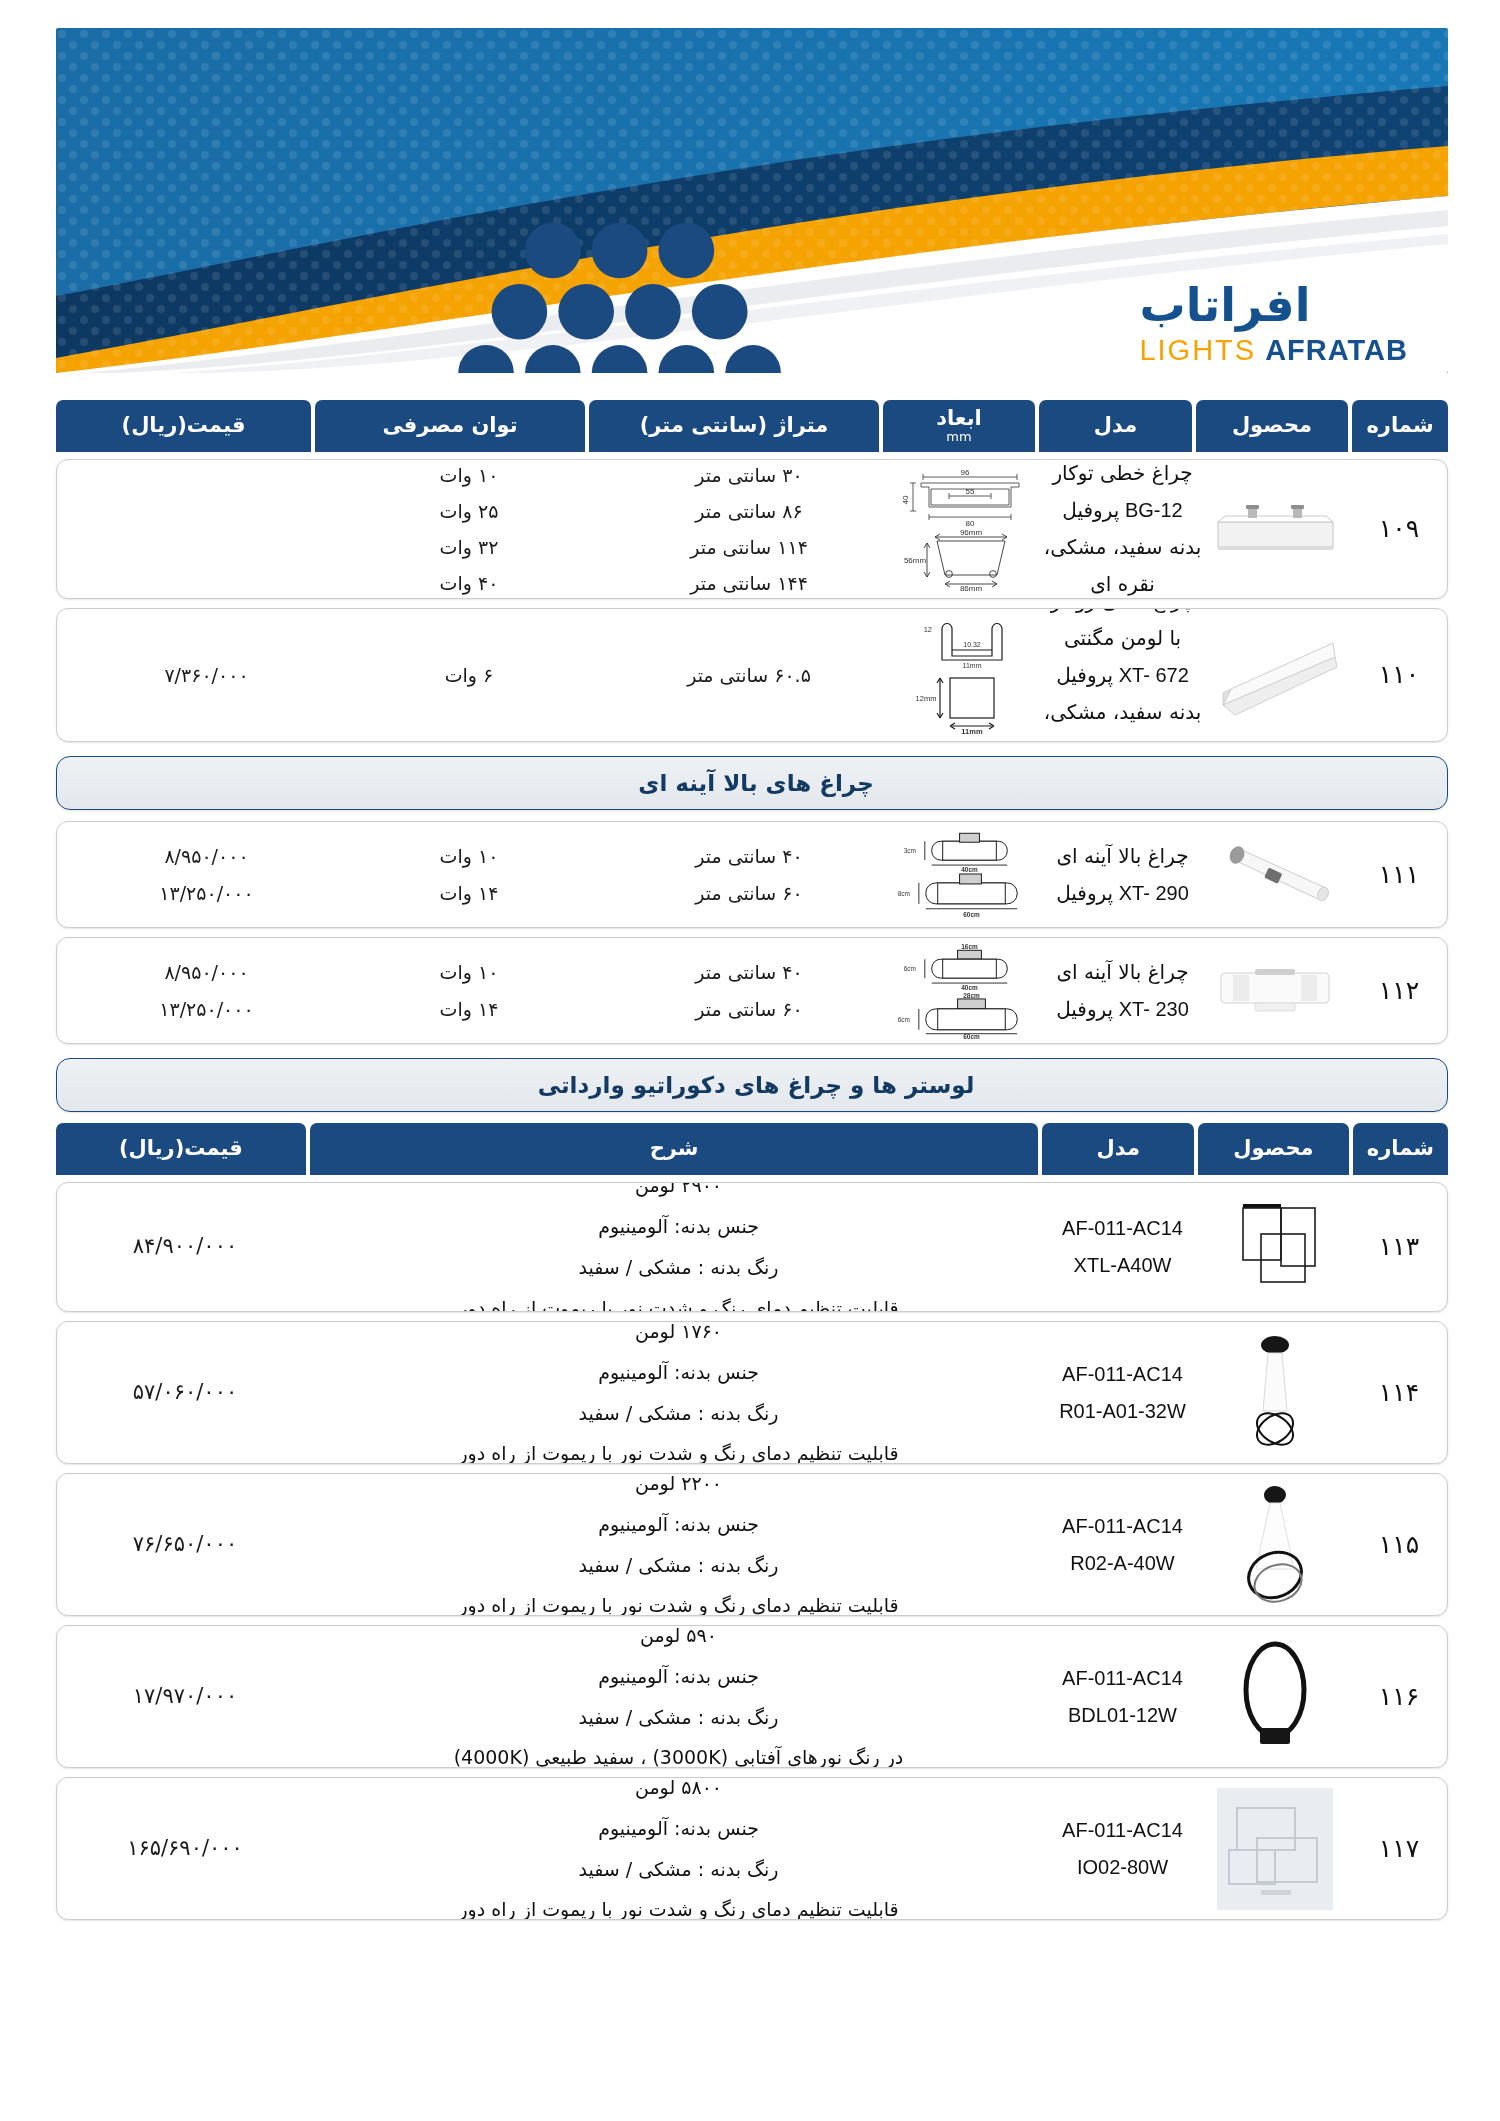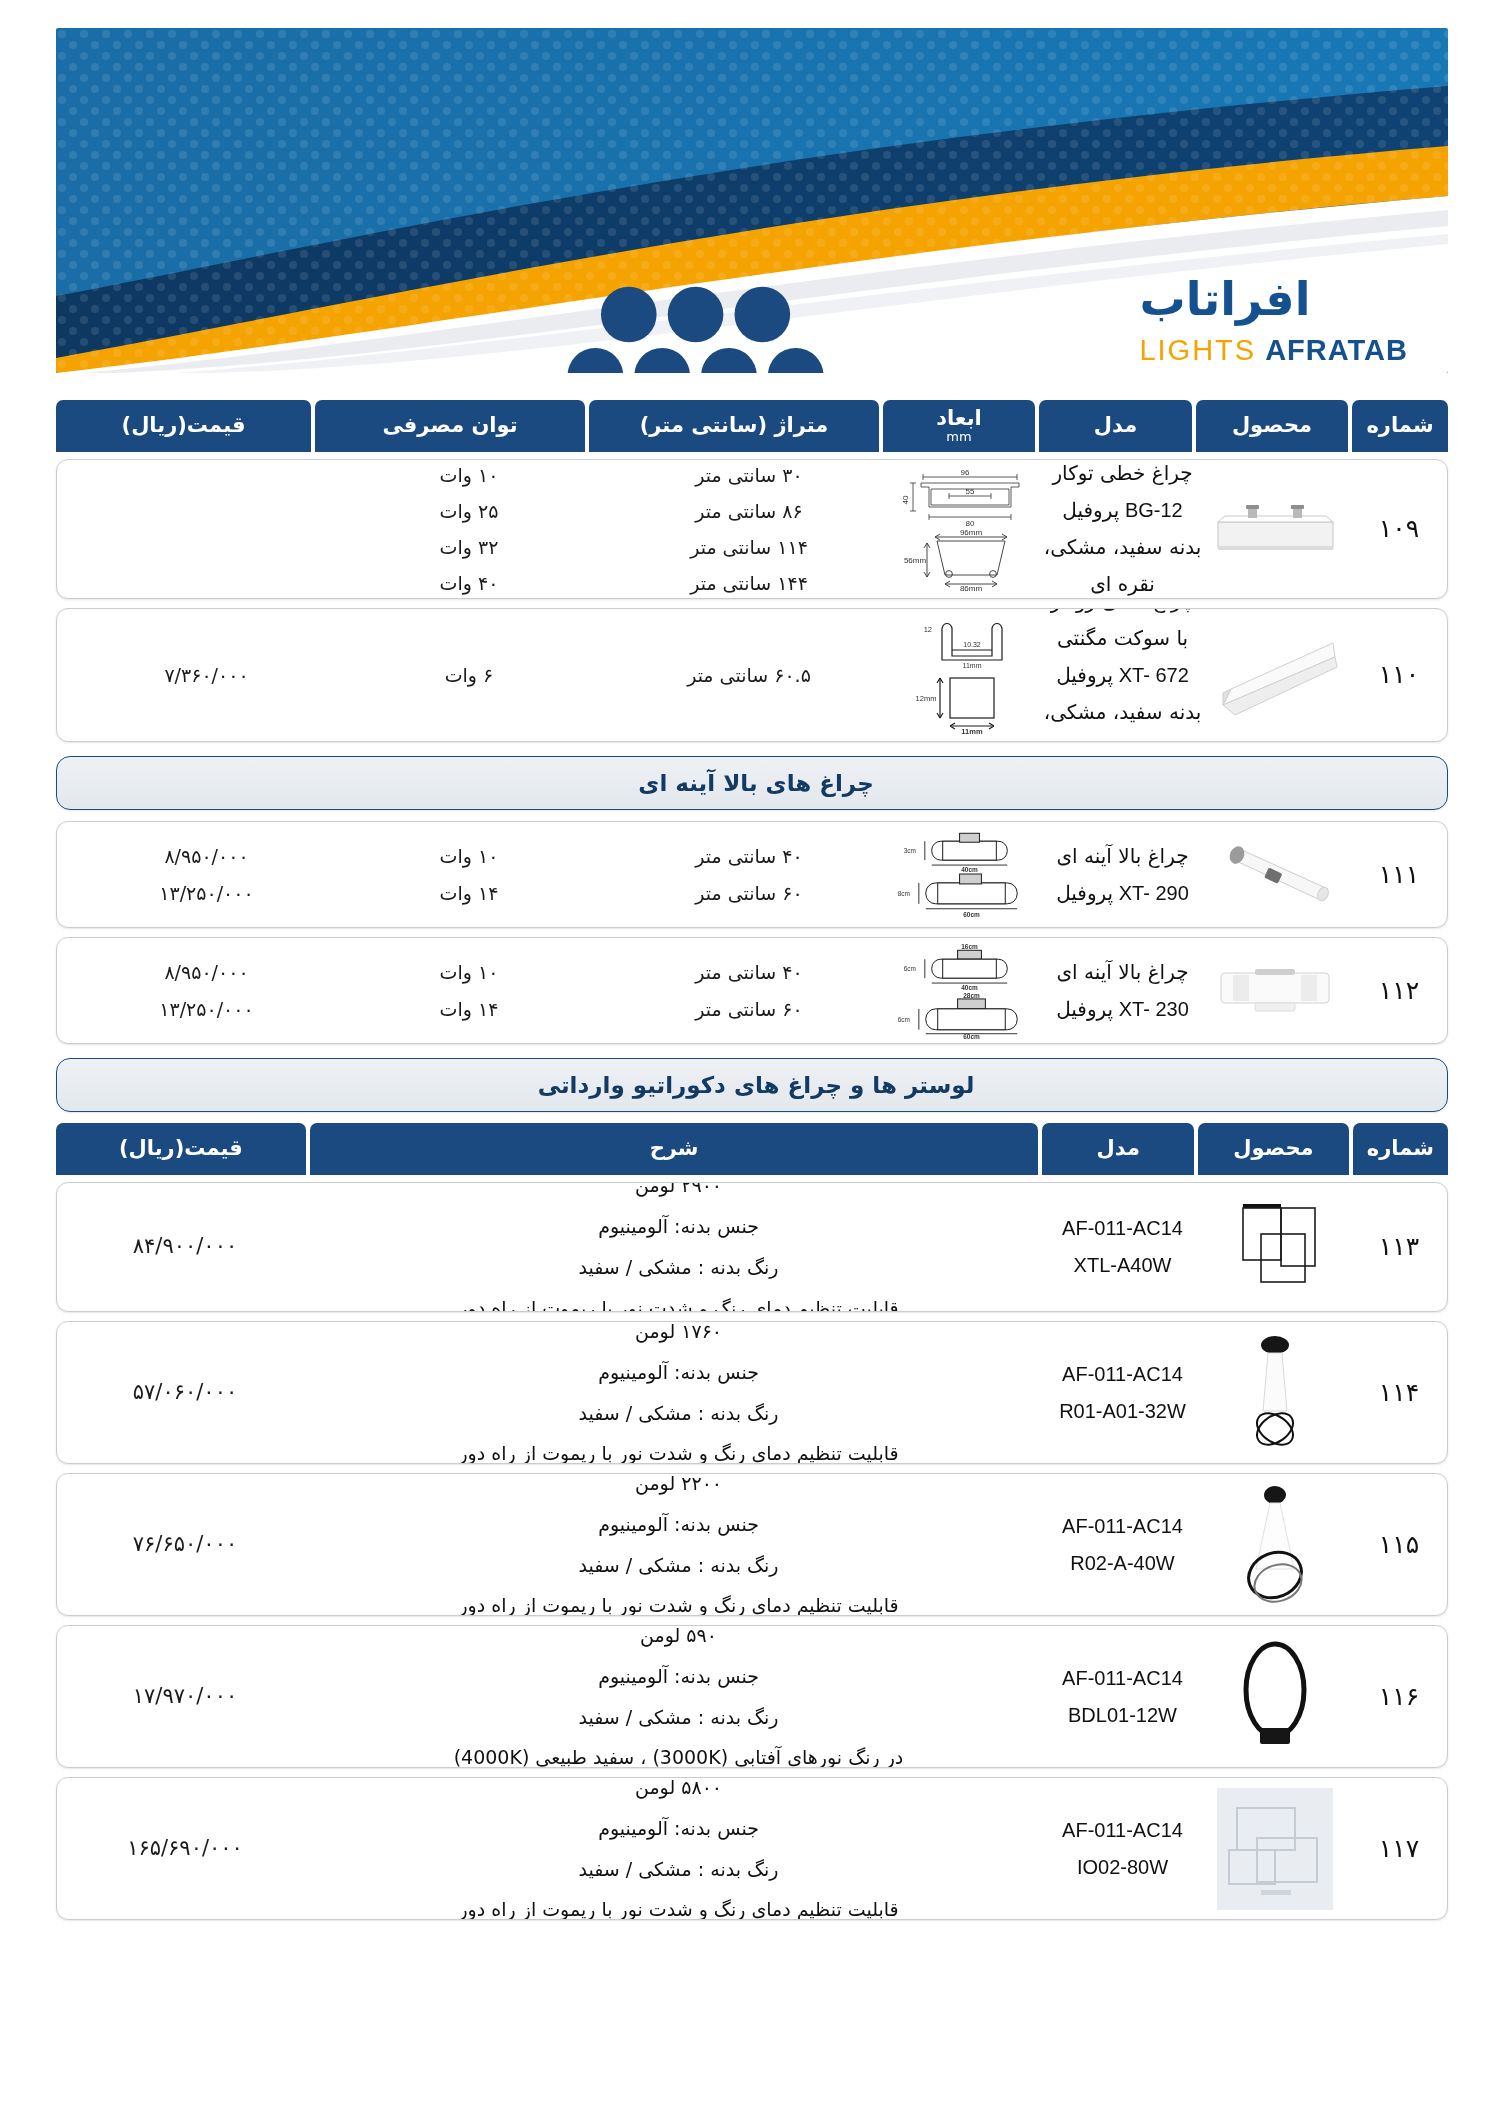--- a/index.html
+++ b/index.html
@@ -17,21 +17,21 @@
     position:absolute;left:56px;top:28px;width:1392px;height:345px;
     overflow:hidden;
   }
   .banner svg{display:block;width:1392px;height:345px;}
 
   .logo-wrap{
     position:absolute;right:40px;bottom:6px;
     display:flex;flex-direction:column;align-items:flex-end;
     z-index:5;
   }
-  .logo-top{display:flex;align-items:center;gap:14px;}
+  .logo-top{display:flex;align-items:flex-start;gap:14px;flex-direction:column;}
   .logo-mark{
     width:62px;height:62px;position:relative;
   }
   .logo-mark svg{display:block;}
   .logo-fa{
     font-size:46px;font-weight:bold;color:#16518f;line-height:1;
     font-family:"DejaVu Sans","Liberation Sans",sans-serif;
     letter-spacing:-1px;
     margin-bottom:4px;
   }
@@ -317,21 +317,21 @@
         <svg width="140" height="96" viewBox="0 0 140 96" xmlns="http://www.w3.org/2000/svg">
           <polygon points="18,78 26,62 128,16 130,30" fill="#fafafa" stroke="#cfcfcf" stroke-width="1"></polygon>
           <polygon points="18,78 30,88 132,40 130,30" fill="#eeeeee" stroke="#cfcfcf" stroke-width="1"></polygon>
           <polygon points="18,78 26,62 18,66" fill="#e2e2e2" stroke="#cfcfcf" stroke-width="1"></polygon>
         </svg>
       </span>
     </div>
 
     <div class="cell c-model modeltxt stack">
       <span class="ln">چراغ خطی روکار</span>
-      <span class="ln">با سوکت مگنتی</span>
+      <span class="ln">با لومن مگنتی</span>
       <span class="ln lat">پروفیل XT- 672</span>
       <span class="ln">بدنه سفید، مشکی،</span>
       <span class="ln">نقره ای</span>
     </div>
 
     <div class="cell c-dim">
       <span class="dimbox">
         <svg width="120" height="118" viewBox="0 0 120 118" xmlns="http://www.w3.org/2000/svg" font-family="Liberation Sans, sans-serif" font-size="7.5" fill="#333">
           <g stroke="#1b1b1b" stroke-width="1.2" fill="none">
             <path d="M32,12 C34,6 40,6 42,12 L42,40 L82,40 L82,12 C84,6 90,6 92,12"></path>

